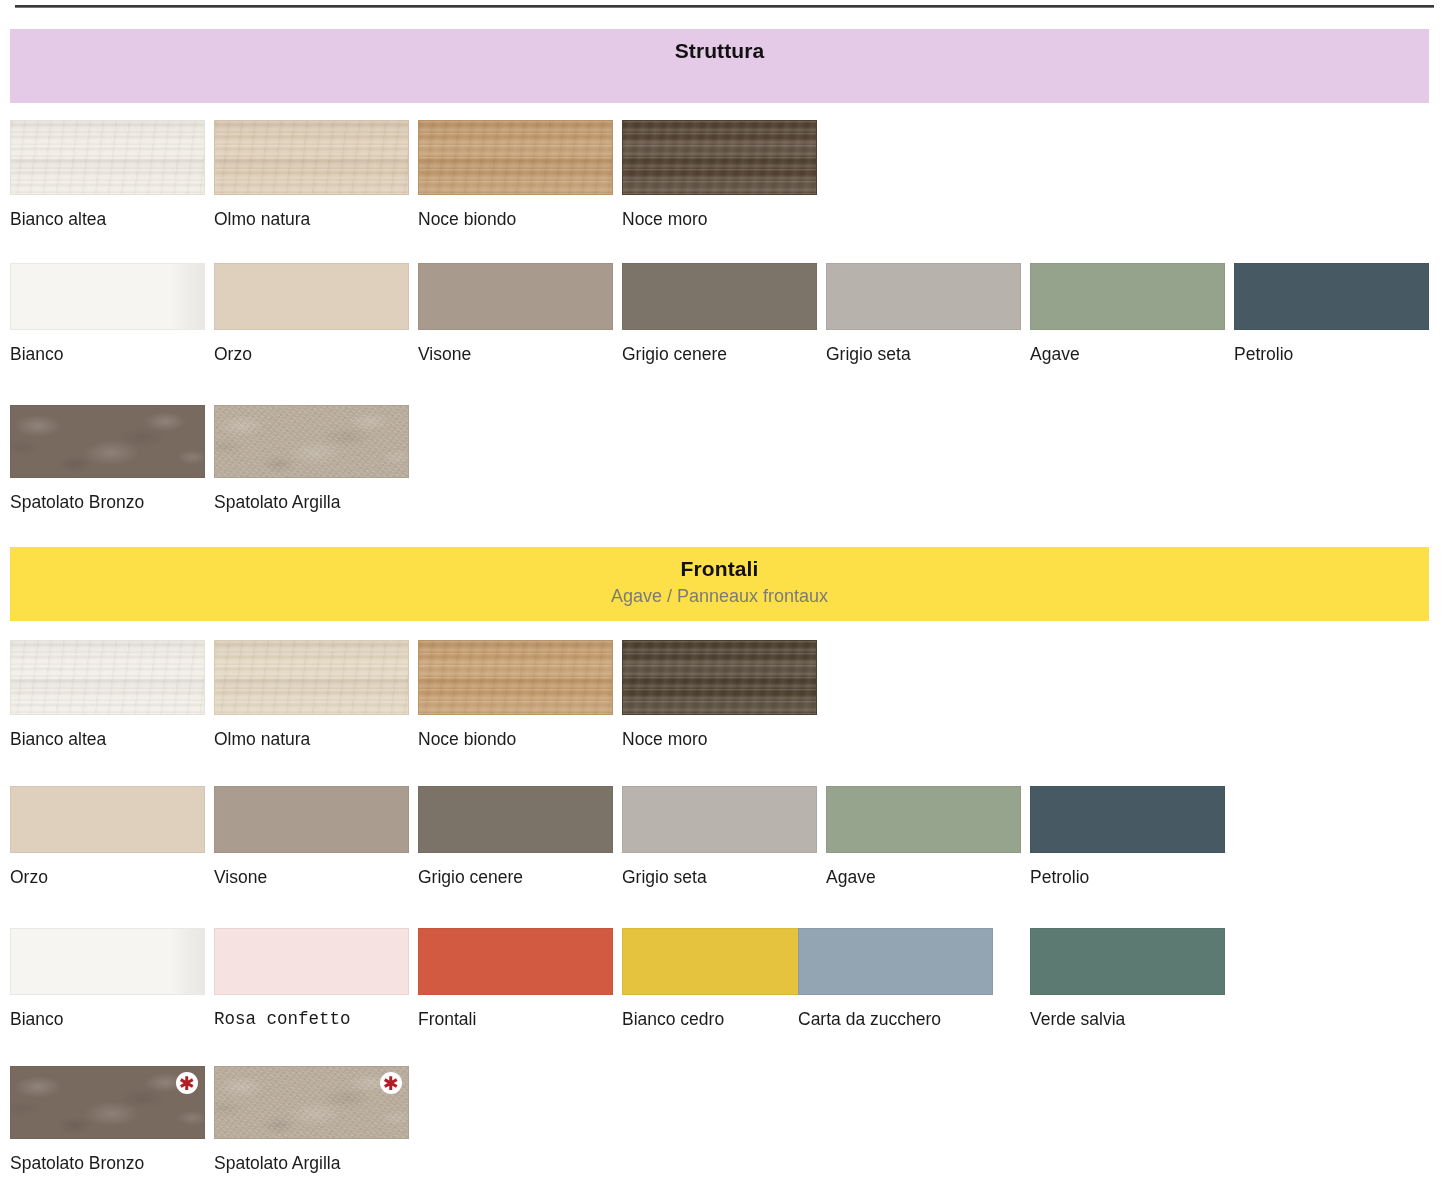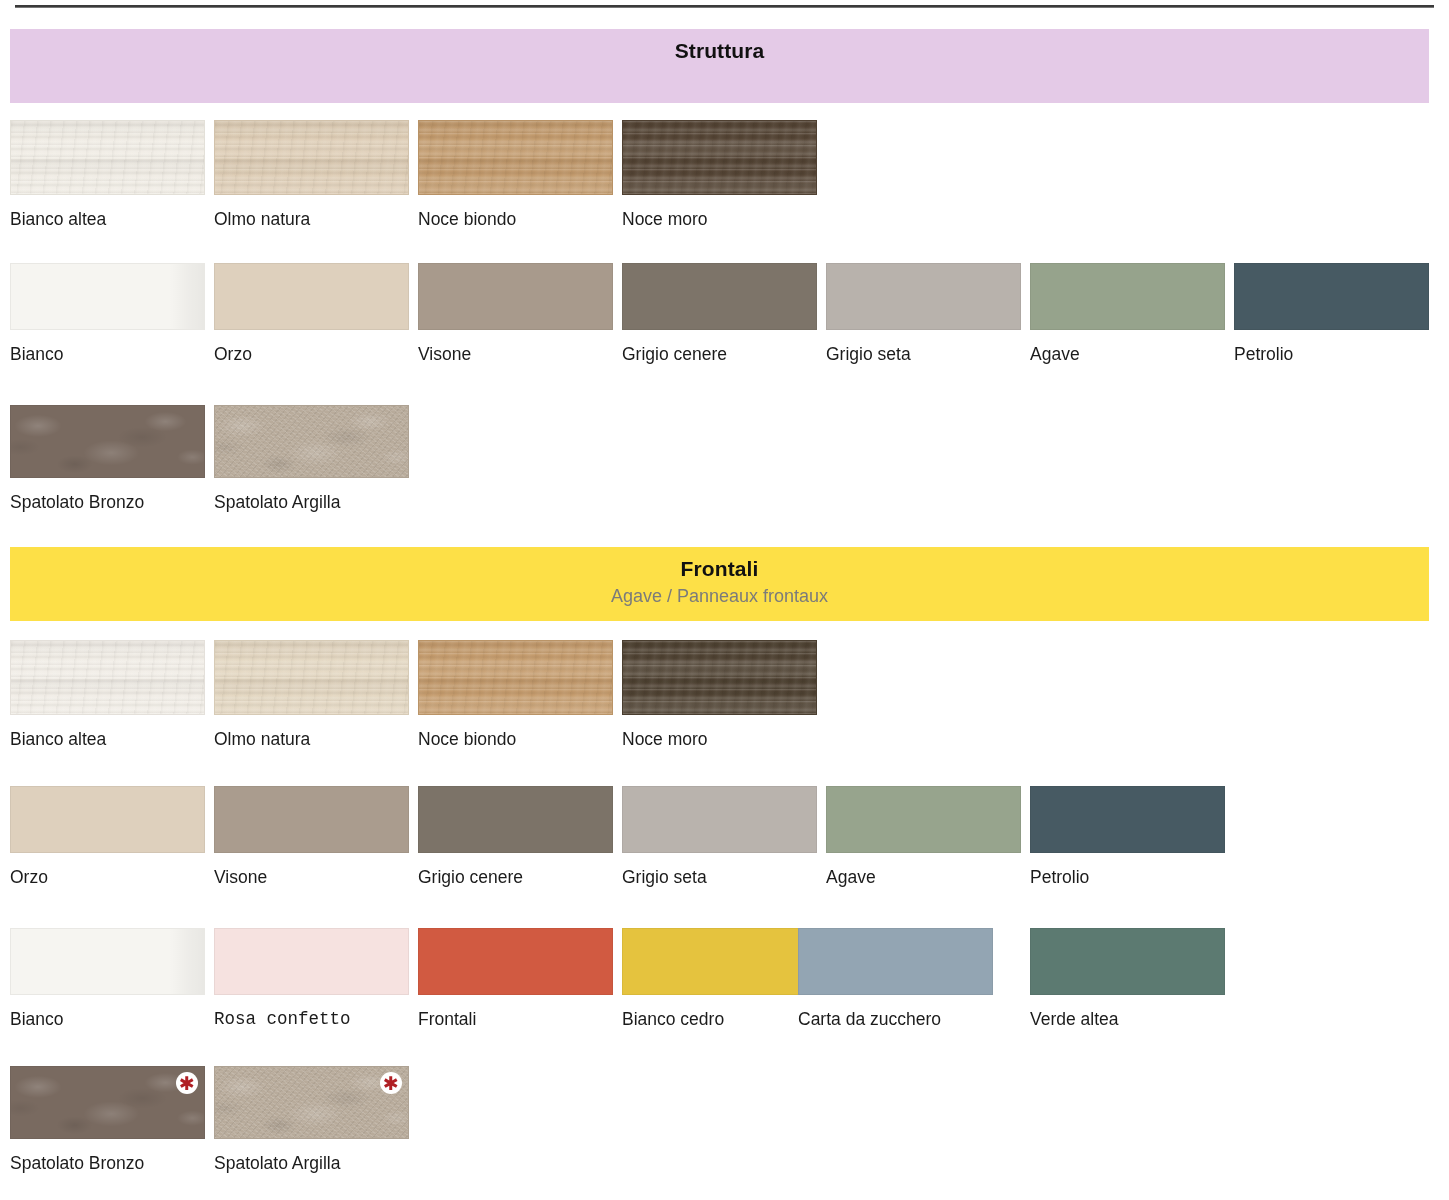--- a/index.html
+++ b/index.html
@@ -300,21 +300,21 @@
       <div class="sw" style="left: 612px;">
         <div class="chip solid" style="background: rgb(229, 195, 62);"></div>
         <div class="label">Bianco cedro</div>
       </div>
       <div class="sw" style="left: 772px; margin-left: 16px;">
         <div class="chip solid" style="background: rgb(147, 165, 179);"></div>
         <div class="label">Carta da zucchero</div>
       </div>
       <div class="sw" style="left: 1020px;">
         <div class="chip solid" style="background: rgb(92, 122, 113);"></div>
-        <div class="label">Verde altea</div>
+        <div class="label">Verde salvia</div>
       </div>
     </div>
   <div class="row" style="top: 1066px;">
       <div class="sw" style="left: 0px;">
         <div class="chip spat" style="background: rgb(121, 106, 96);">
           <div class="mottle"></div>
           <div class="badge">✱</div>
         </div>
         <div class="label">Spatolato Bronzo</div>
       </div>

